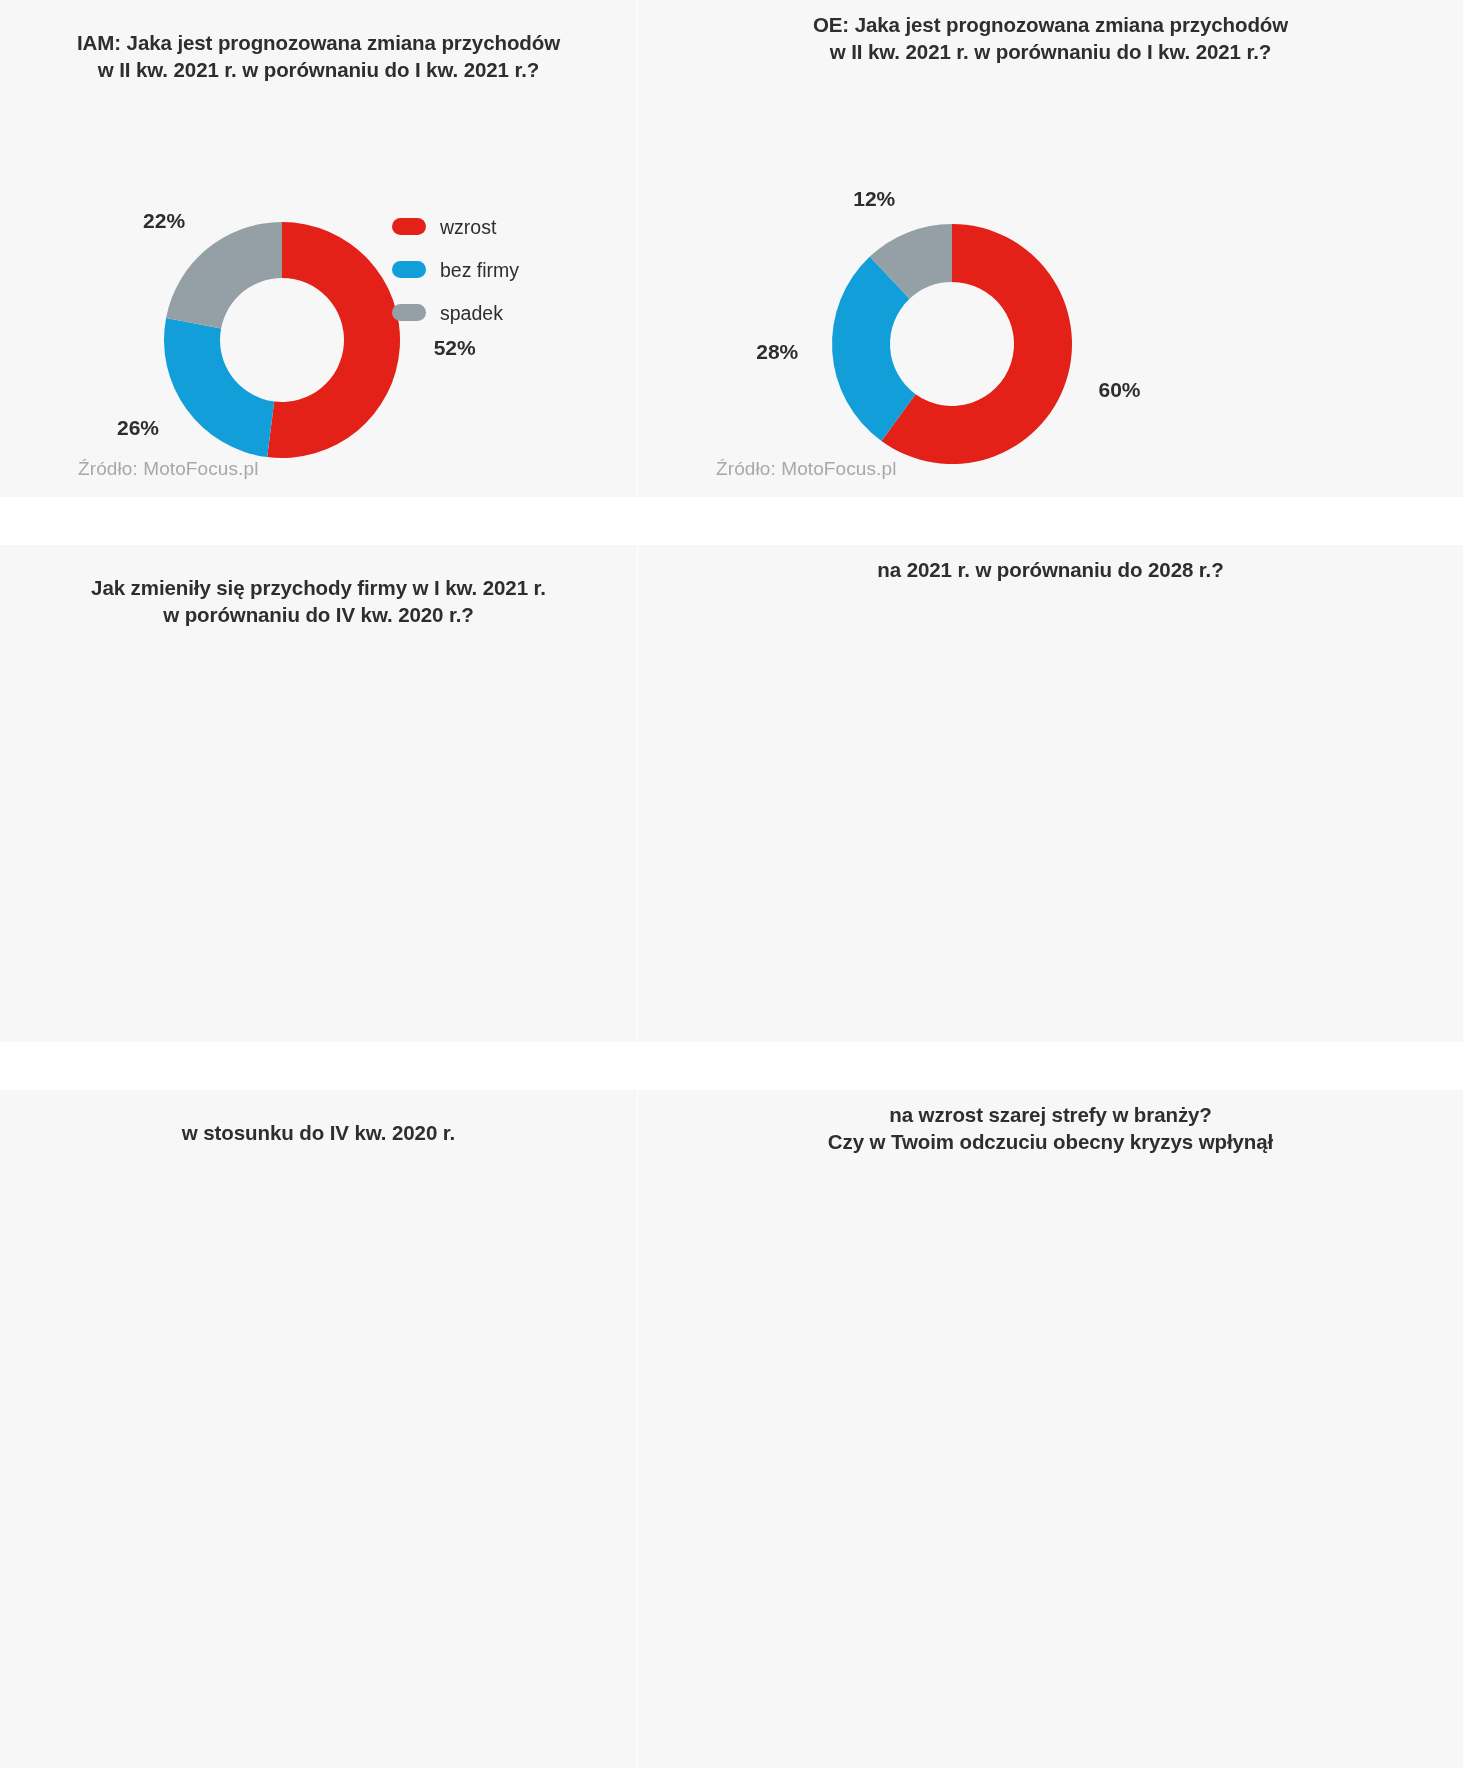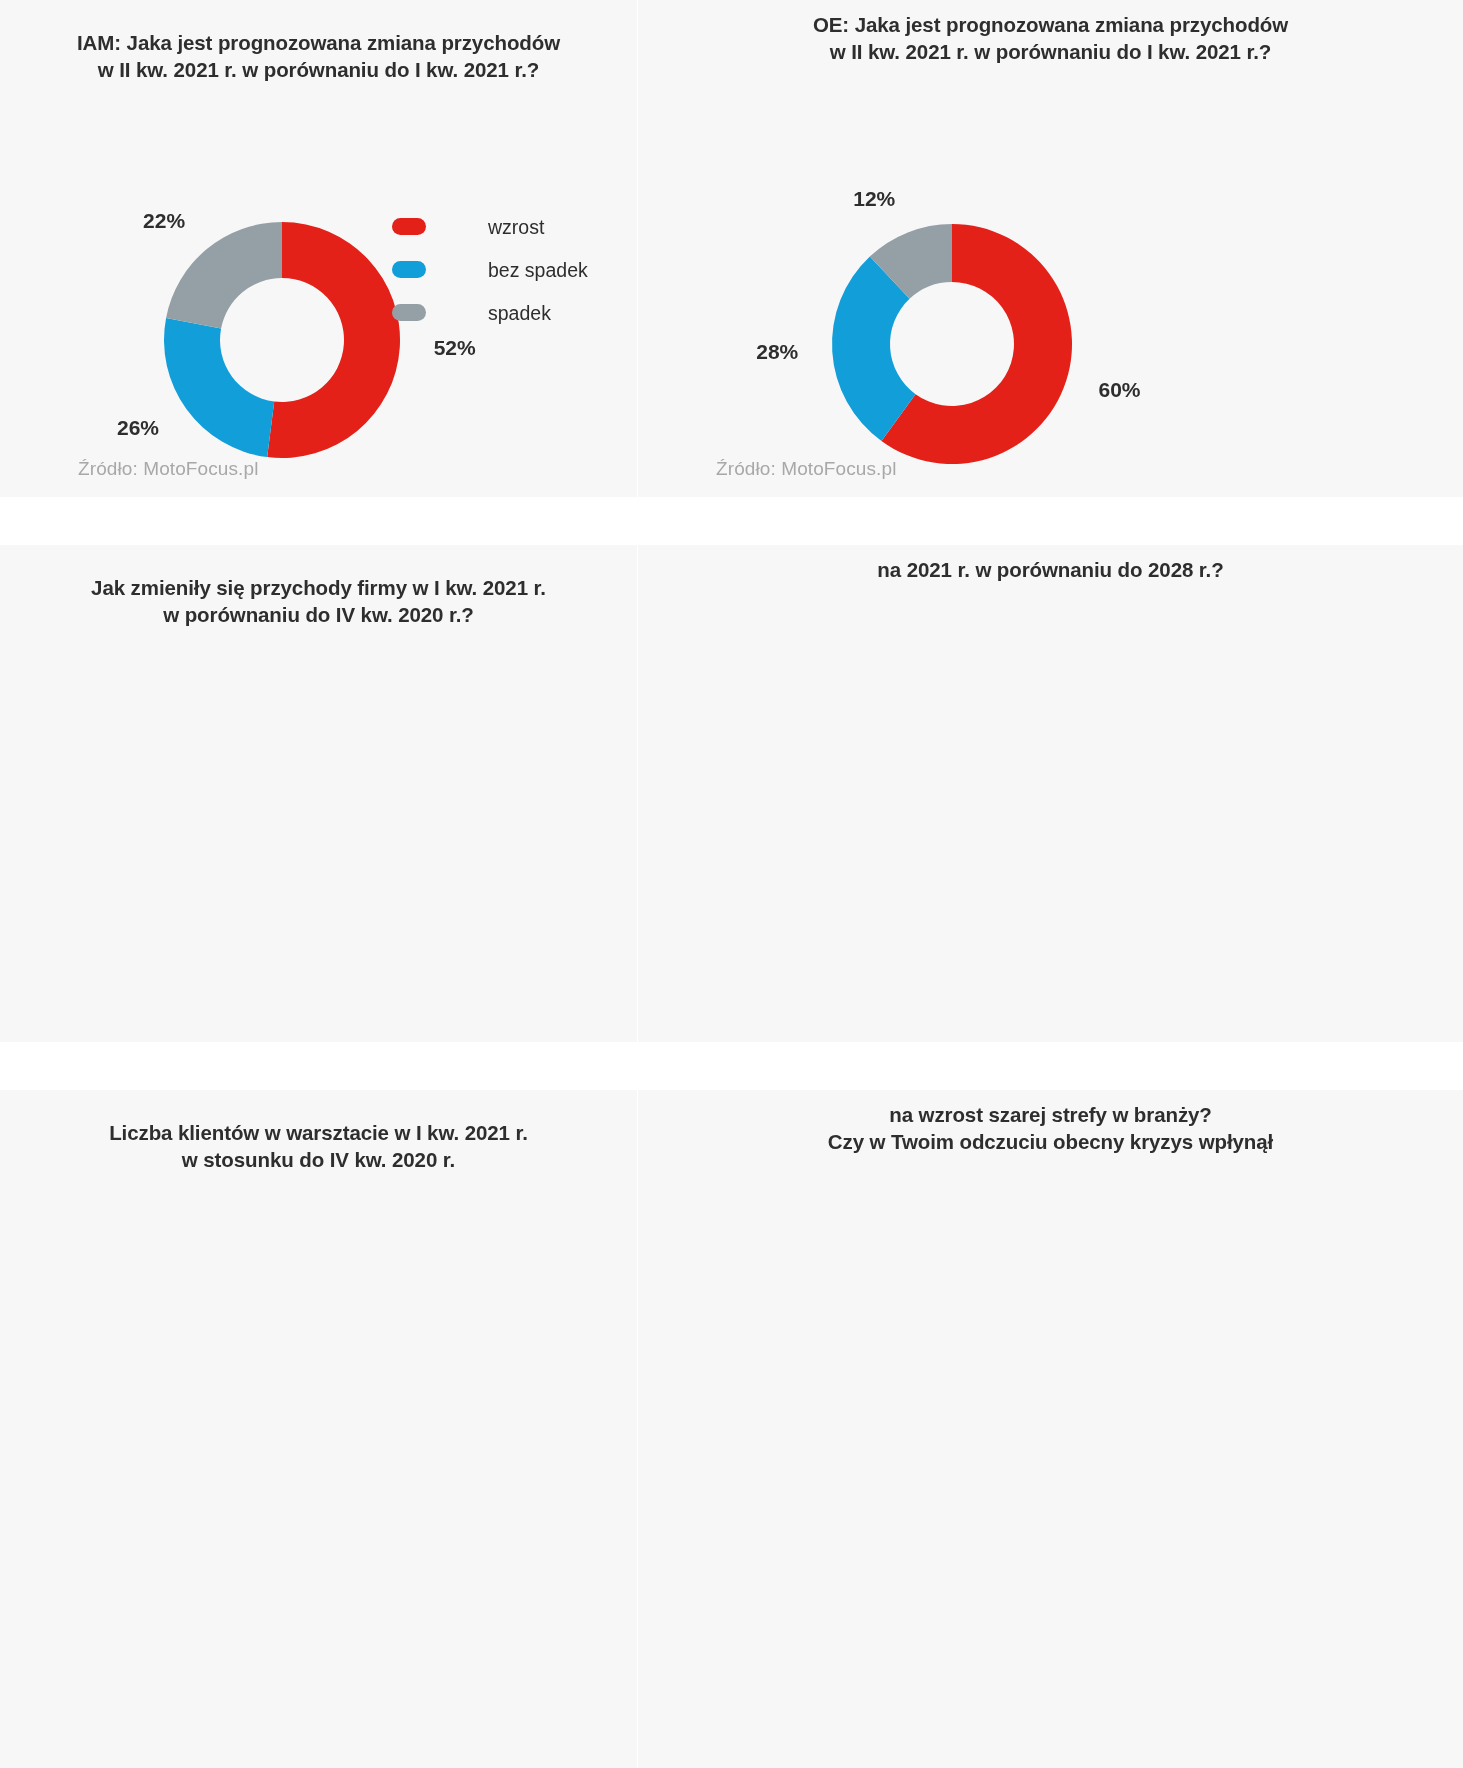--- a/index.html
+++ b/index.html
@@ -45,21 +45,20 @@
 
   .legend{
     position:absolute;
     display:flex;
     flex-direction:column;
   }
   .legend-row{
     display:flex;
     align-items:flex-start;
     margin-bottom:18px;
-    gap:48px;
   }
   .swatch{
     width:34px;height:17px;border-radius:9px;
     flex:0 0 auto;
     margin-top:3px;
   }
   .legend-label{
     margin-left:14px;
     font-size:19.5px;
     color:#2e2e2e;
@@ -98,21 +97,21 @@
           <text x="123.11155355819909" y="102.8819870980801" class="pct" dominant-baseline="middle" text-anchor="end">22%</text>
         </svg>
       </div>
     <div class="legend">
         <div class="legend-row">
           <span class="swatch" style="background: rgb(227, 33, 25);"></span>
           <span class="legend-label">wzrost</span>
         </div>
         <div class="legend-row">
           <span class="swatch" style="background: rgb(18, 159, 217);"></span>
-          <span class="legend-label">bez spadek</span>
+          <span class="legend-label">bez firmy</span>
         </div>
         <div class="legend-row">
           <span class="swatch" style="background: rgb(149, 160, 166);"></span>
           <span class="legend-label">spadek</span>
         </div>
       </div>
     <div class="source">Źródło: MotoFocus.pl</div>
   </div>
   <div class="gap"></div>
   <div class="panel p-right" id="panel2">
@@ -152,21 +151,20 @@
     </div>
 
   </div>
 
   <div class="gap"></div>
   <div class="gap"></div>
   <div class="gap"></div>
 
   <div class="panel p-left" id="panel5">
     <div class="panel-title">
-      <div>Liczba klientów w warsztacie w I kw. 2021 r.</div>
       <div>w stosunku do IV kw. 2020 r.</div>
     </div>
 
   </div>
   <div class="gap"></div>
   <div class="panel p-right" id="panel6">
     <div class="panel-title">
       <div>na wzrost szarej strefy w branży?</div>
       <div>Czy w Twoim odczuciu obecny kryzys wpłynął</div>
     </div>

